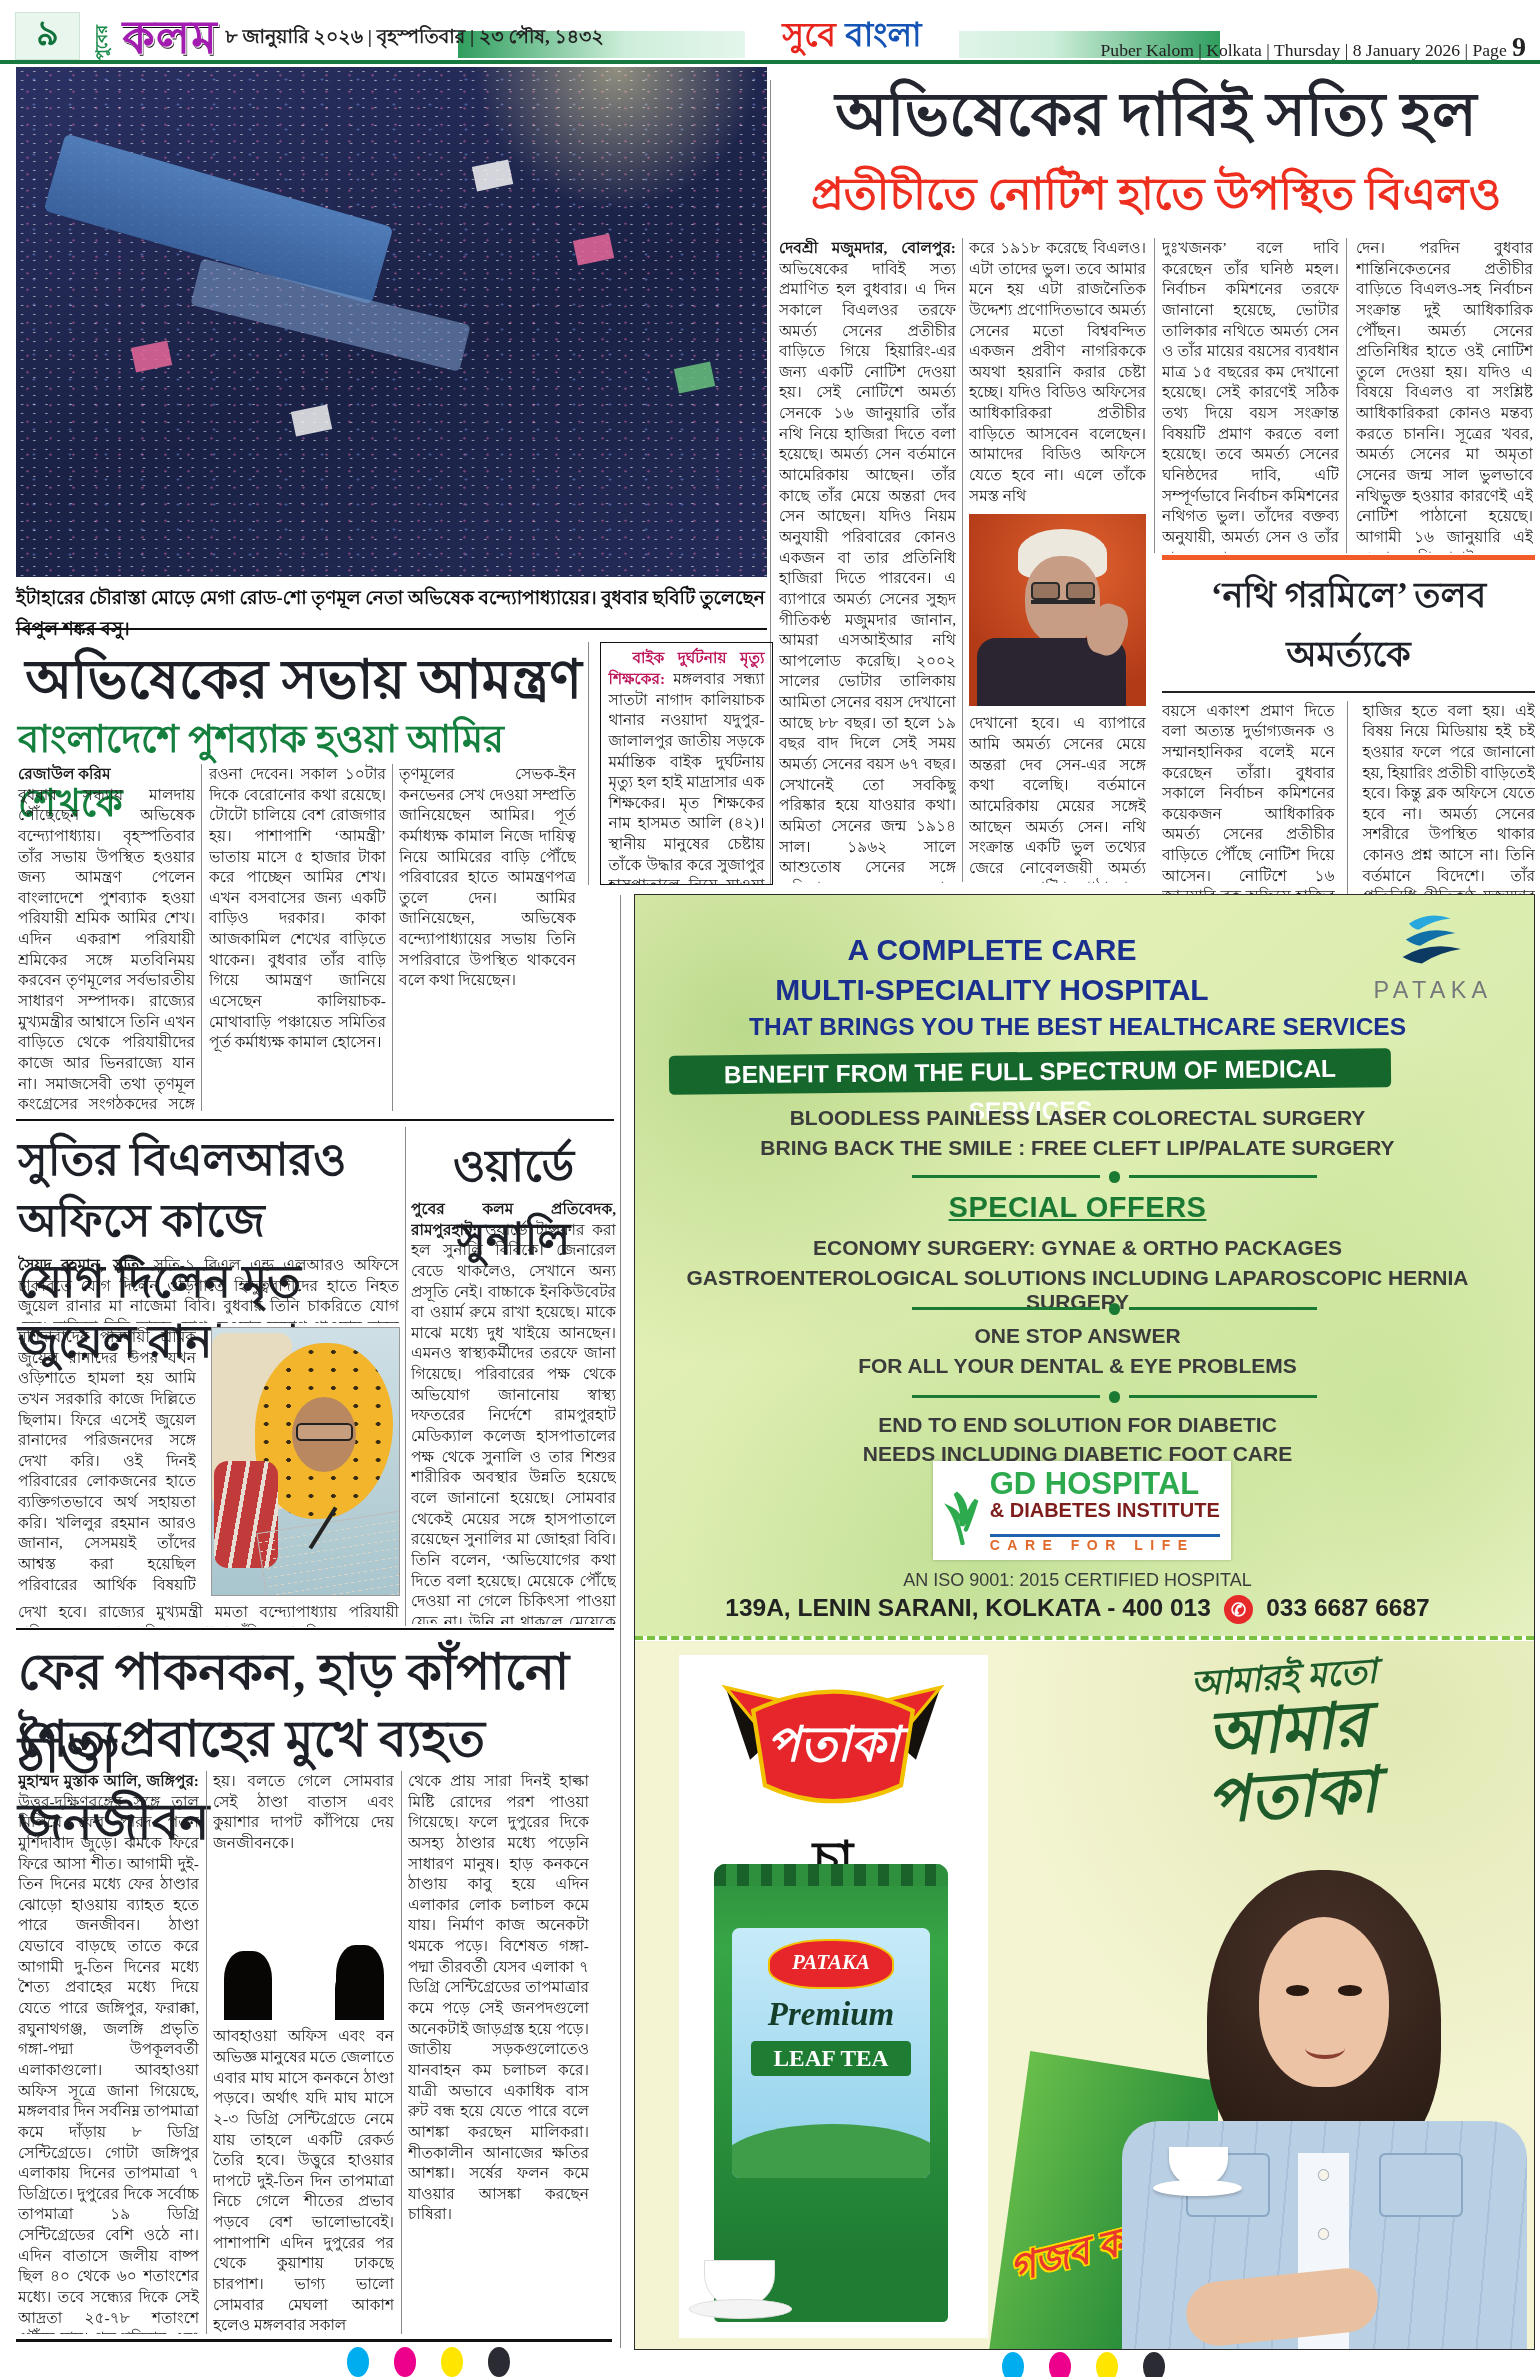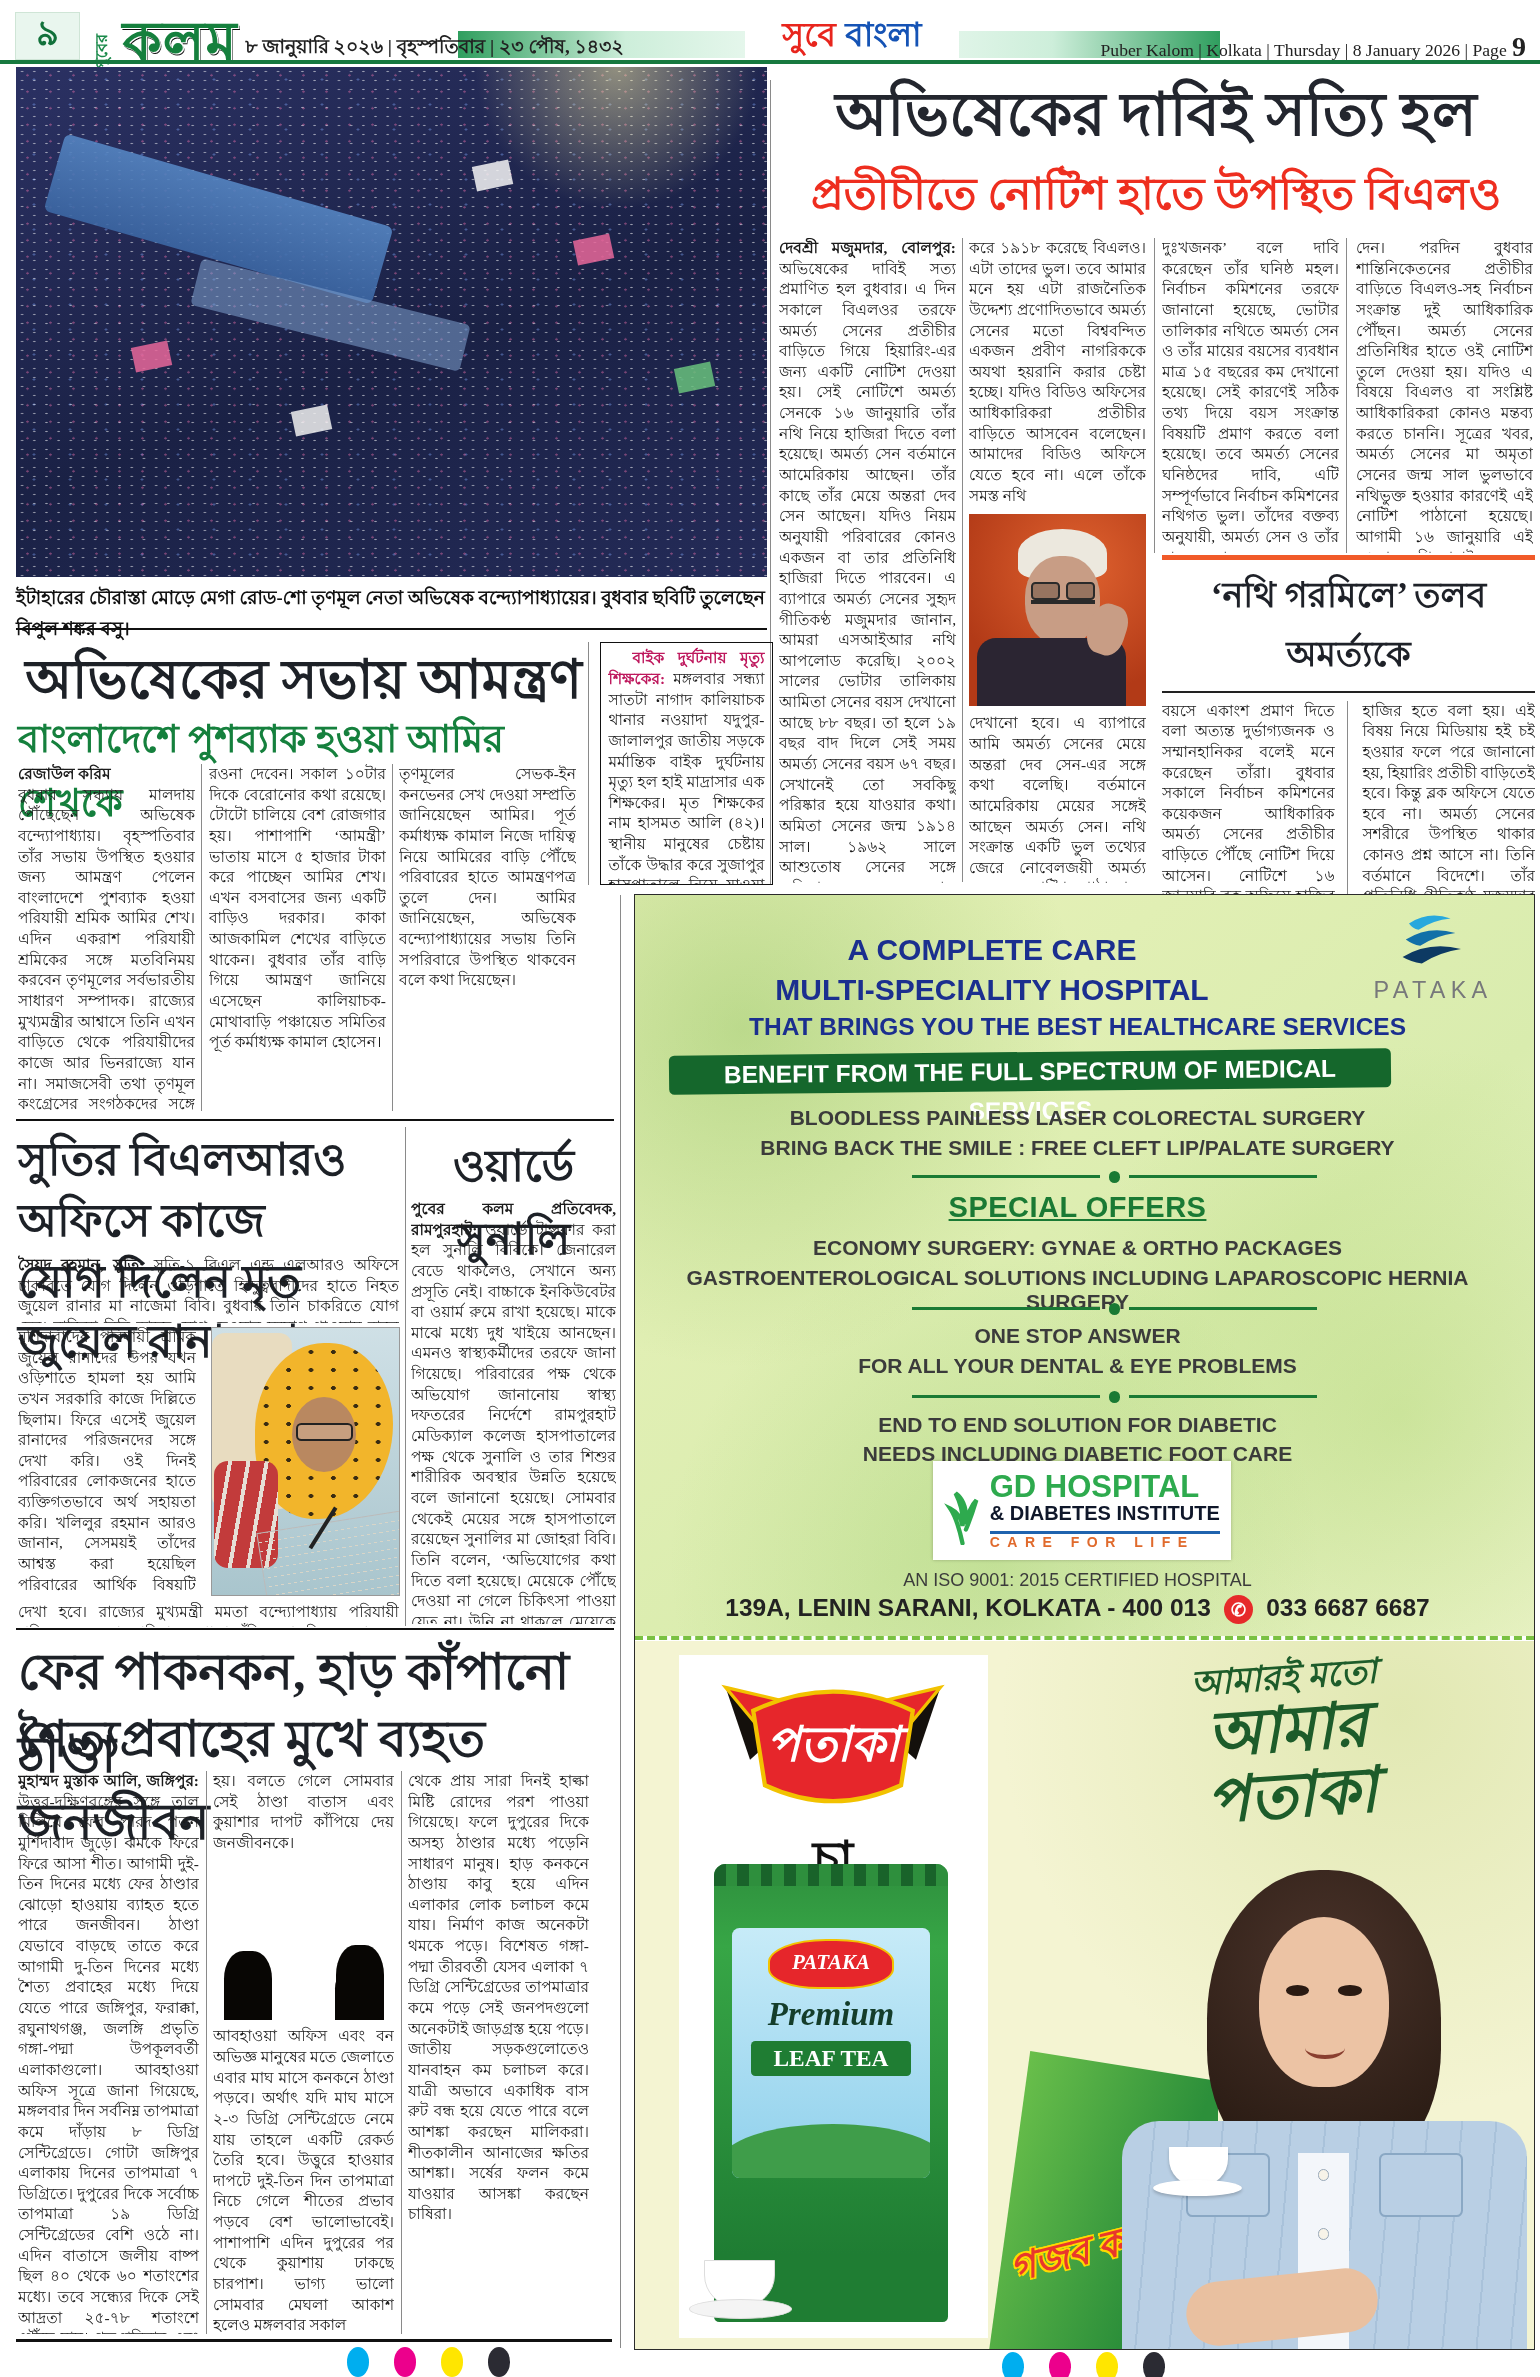--- a/index.html
+++ b/index.html
@@ -8,21 +8,21 @@
   .abs{position:absolute;}
   .body-txt{font-size:15.4px;line-height:1.34;text-align:justify;overflow:hidden;}
   .byline{font-weight:bold;}
   .vrule{background:#8a8a8a;width:1.1px;}
   .hrule{background:#111;height:1.6px;}
   
   .pagebox{left:15px;top:11.7px;width:63px;height:46px;background:#e9f6ee;border:0.5px solid #cfe5d6;
            display:flex;align-items:center;justify-content:center;font-size:35px;font-weight:bold;color:#11713a;}
   .mast{left:88px;top:16px;display:flex;align-items:flex-end;gap:7.5px;}
   .mast-pre{color:#1a8a4a;font-weight:bold;font-size:16px;writing-mode:vertical-rl;transform:rotate(180deg);height:40px;}
-  .mast-main{font-size:56px;font-weight:900;color:#15803d;letter-spacing:1.1px;line-height:.95;
+  .mast-main{font-size:46px;font-weight:900;color:#a21caf;letter-spacing:1.1px;line-height:.95;
              text-shadow:1.1px 1.1px 0 #fff,1.6px 1.6px 0 #0d0d0d;}
   .mast-date{font-size:19px;font-weight:bold;color:#222;padding-bottom:5.3px;}
   .band{left:458px;top:31px;width:762px;height:27px;
         background:linear-gradient(90deg,#2f9e5e,#cdeeda 22%,#f7fdf9 50%,#cdeeda 78%,#2f9e5e);}
   .banner-box{left:745px;top:15px;width:214px;height:44px;background:#fff;display:flex;gap:9.6px;
               align-items:center;justify-content:center;font-weight:bold;font-size:33px;}
   .banner-w1{color:#e8251d;} .banner-w2{color:#1553b5;}
   .folio{right:14px;top:31px;font-size:17.6px;color:#222;display:flex;align-items:baseline;gap:5.3px;}
   .folio-page{font-size:28px;font-weight:bold;}
   .hdr-rule{left:0;top:60px;width:1540px;height:3.7px;background:#17793f;}
@@ -106,21 +106,21 @@
   .pk-logo{position:absolute;right:29px;top:14px;width:144px;text-align:center;}
   .pk-word{font-family:"Liberation Sans",sans-serif;color:#77787b;font-size:23.4px;letter-spacing:5.3px;margin-top:2.1px;}
   .h-banner{position:absolute;left:34px;top:157px;width:722px;height:39px;background:#15672c;border-radius:5.3px;
             color:#fff;font-size:24.5px;font-weight:bold;text-align:center;line-height:39px;transform:rotate(-.6deg);}
   .divider{position:absolute;left:277px;width:405px;height:9.6px;display:flex;align-items:center;gap:8.5px;}
   .divider b{flex:1;height:2.7px;background:#1a7a34;} .divider i{width:11.7px;height:11.7px;border-radius:50%;background:#1a7a34;}
   .offers-title{color:#1a7a34;font-size:29px;text-decoration:underline;letter-spacing:0.5px;}
   .gd-box{position:absolute;left:298px;top:566px;width:298px;height:99px;background:#fff;box-shadow:0 0 3.2px rgba(0,0,0,.25);
           display:flex;align-items:center;justify-content:center;gap:8.5px;}
   .gd-txt{text-align:left;} .gd1{color:#2eaa4e;font-size:31px;font-weight:900;line-height:1;}
-  .gd2{color:#0f172a;font-size:20px;font-weight:900;border-bottom:3.2px solid #1f63ae;padding-bottom:6px;}
+  .gd2{color:#7f1d1d;font-size:20px;font-weight:900;border-bottom:3.2px solid #1f63ae;padding-bottom:12px;}
   .gd3{color:#e06a2c;font-size:14px;letter-spacing:7.5px;font-weight:bold;margin-top:0;}
   .phone-ic{display:inline-flex;width:29px;height:29px;border-radius:50%;background:#e62a2a;color:#fff;
             align-items:center;justify-content:center;font-size:18px;vertical-align:middle;margin:0 6.4px;}
   .dash-sep{position:absolute;left:0;top:741px;width:100%;border-top:4.3px dashed #7ac142;}
   
   .tea{position:absolute;left:0;top:746px;width:100%;height:710px;background:
        radial-gradient(circle at 85% 10%,rgba(190,210,120,.35),transparent 40%),#f4f4d2;}
   .tea-panel{position:absolute;left:44px;top:14px;width:309px;height:683px;background:#fff;}
   .ribbon-wrap{position:absolute;left:37px;top:12.8px;width:234px;text-align:center;}
   .tea-cha{font-size:49px;font-weight:900;color:#111;margin-top:-7.5px;}

